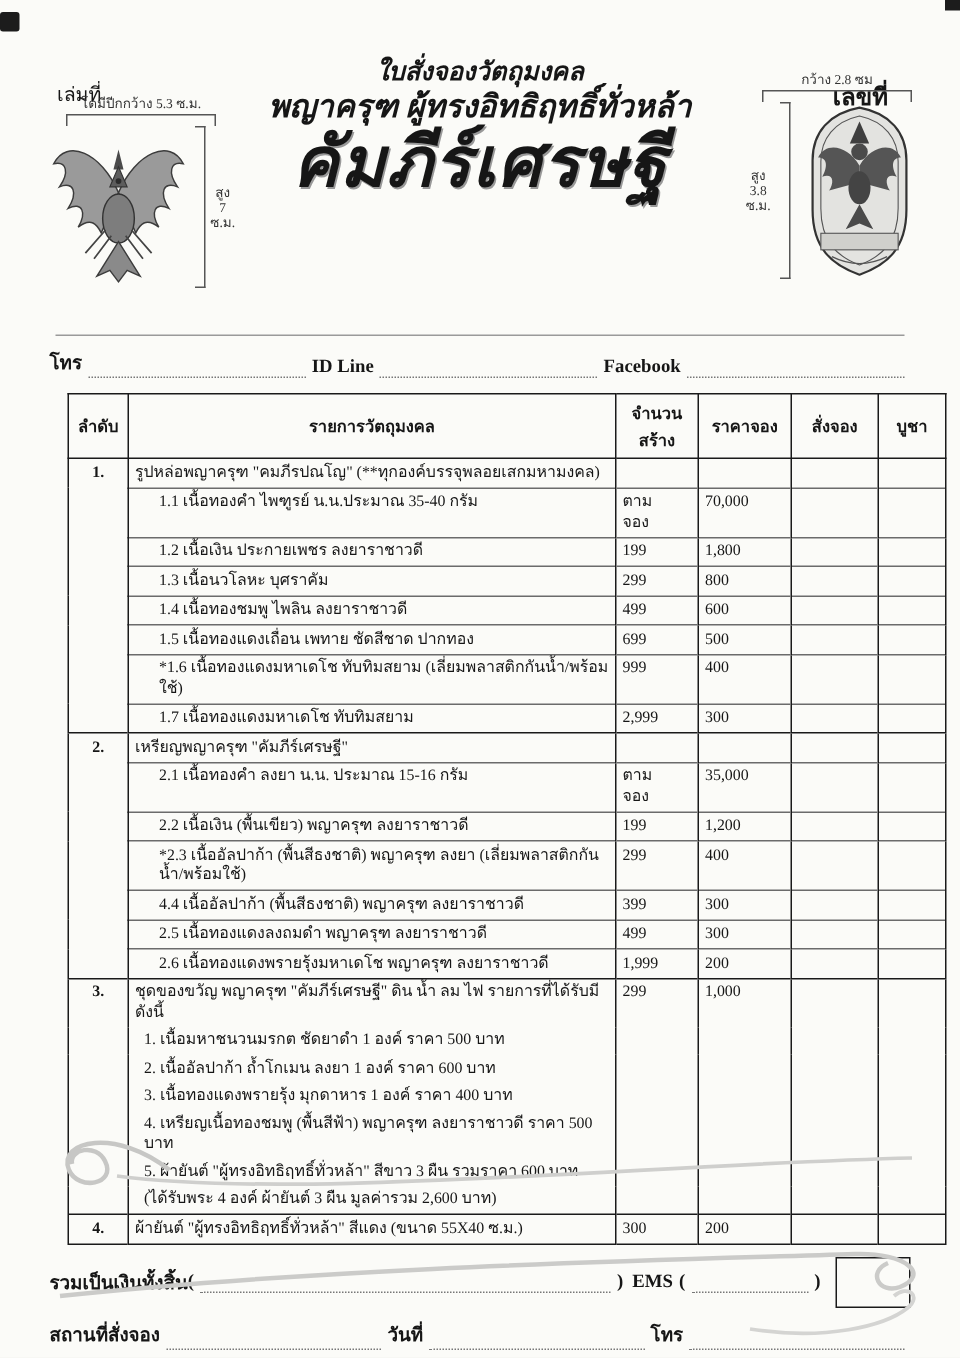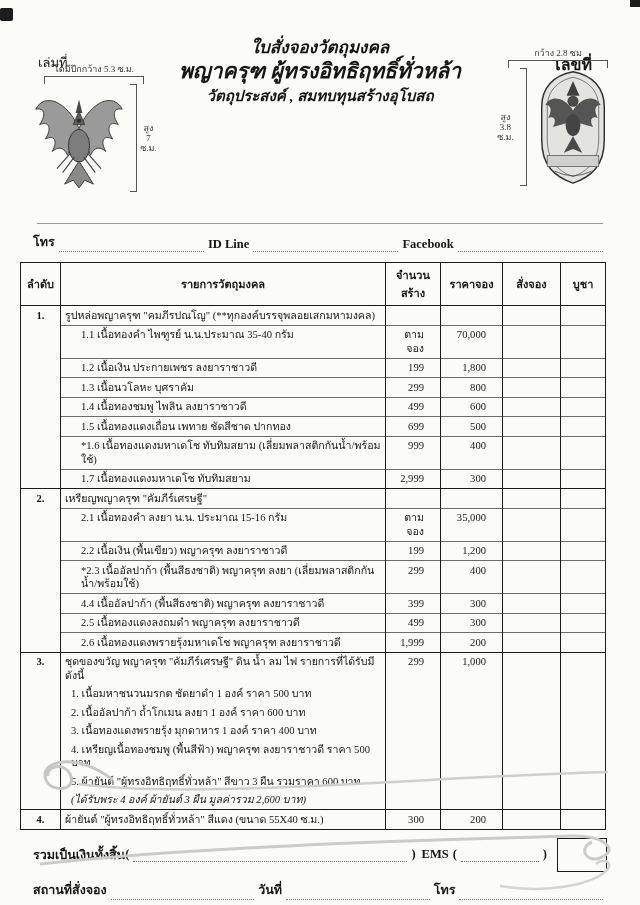--- a/index.html
+++ b/index.html
@@ -37,34 +37,34 @@
   
   .fline{margin:0 33px;display:flex;align-items:flex-end;font-size:12.5px;font-weight:bold;}
   .dot{flex:1;border-bottom:1px dotted #777;height:13px;margin:0 4px;}
   .dot.solid{border-bottom:1px solid #9a9a9a;}
   .row-orderer{margin-top:4px;}
   .row-blank{margin-top:10px;}
   .row-contact{margin-top:8px;}
   .row-contact .dot{flex:1;}
 
   
-  table.order{border-collapse:collapse;margin:10px 33px 0 20px;width:585px;table-layout:fixed;}
+  table.order{border-collapse:collapse;margin:10px 33px 0 45px;width:585px;table-layout:fixed;}
   table.order col.w-no{width:40px}  table.order col.w-item{width:325px}
   table.order col.w-qty{width:55px} table.order col.w-price{width:62px}
   table.order col.w-order{width:58px} table.order col.w-bucha{width:45px}
   table.order th{border:1.6px solid #1a1a1a;font-size:11px;font-weight:bold;padding:3px 2px;background:#fbfbf8;}
   table.order td{border-left:1.6px solid #1a1a1a;border-right:1.6px solid #1a1a1a;
     font-size:10.6px;padding:2.5px 4px;vertical-align:top;line-height:13.5px;}
   table.order tbody{border-top:1.8px solid #1a1a1a;border-bottom:1.8px solid #1a1a1a;}
   table.order td.c-no{text-align:center;font-weight:bold;}
-  table.order td.c-qty,table.order td.c-price{text-align:right;padding-right:16px;}
+  table.order td.c-qty,table.order td.c-price{text-align:left;padding-right:16px;}
   table.order tr.sep td{border-top:1px solid #6b6b6b;}
   td.c-label.item{padding-left:20px;}
   td.c-label.list{padding-left:10px;}
-  td.c-label.note{padding-left:10px;font-style:italic;}
+  td.c-label.note{padding-left:10px;}
 
   
   .row-total{margin-top:8px;align-items:center;}
   .short{flex:0 0 78px;}
   .emsbox{width:48px;height:32px;border:1.8px solid #1a1a1a;margin-left:10px;}
   .row-place{margin-top:8px;}
   .flour{position:absolute;pointer-events:none;}
   svg .ink{stroke:#444;fill:none;stroke-width:1.2;}
 </style>
 </head>
@@ -74,21 +74,21 @@
   <div class="corner-mark cm-tl"></div>
   <div class="corner-mark cm-tr"></div>
 
   <div class="hdr">
     <div class="vol">เล่มที่</div>
     <div class="no">เลขที่</div>
 
     <div class="c-titles">
       <div class="t1">ใบสั่งจองวัตถุมงคล</div>
       <div class="t2">พญาครุฑ ผู้ทรงอิทธิฤทธิ์ทั่วหล้า</div>
-      <div class="t4">วัตถุประสงค์ , สมทบทุนสร้างอุโบสถ</div>
+      <div class="t3">คัมภีร์เศรษฐี</div>
     </div>
 
     <div class="img-blk lg-blk">
       <div class="cap">โตมีปีกกว้าง 5.3 ซ.ม.</div>
       <div class="brak"></div>
       <div class="figrow">
         <svg width="96" height="108" viewBox="0 0 100 112">
           <path d="M50,46 C38,18 14,8 5,26 C14,24 16,32 9,42 C19,38 22,46 15,57 C25,52 28,60 22,70 C31,63 35,68 38,74 L50,46 Z" fill="#9a9a9a" stroke="#3c3c3c" stroke-width="1"></path>
           <path d="M50,46 C62,18 86,8 95,26 C86,24 84,32 91,42 C81,38 78,46 85,57 C75,52 72,60 78,70 C69,63 65,68 62,74 L50,46 Z" fill="#9a9a9a" stroke="#3c3c3c" stroke-width="1"></path>
           <ellipse cx="50" cy="64" rx="11" ry="17" fill="#7d7d7d" stroke="#333" stroke-width="1"></ellipse>

